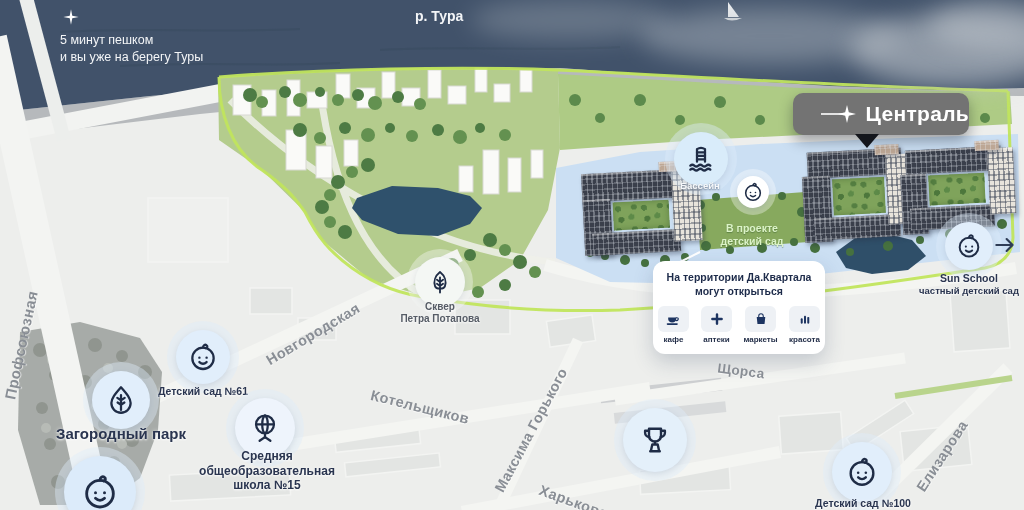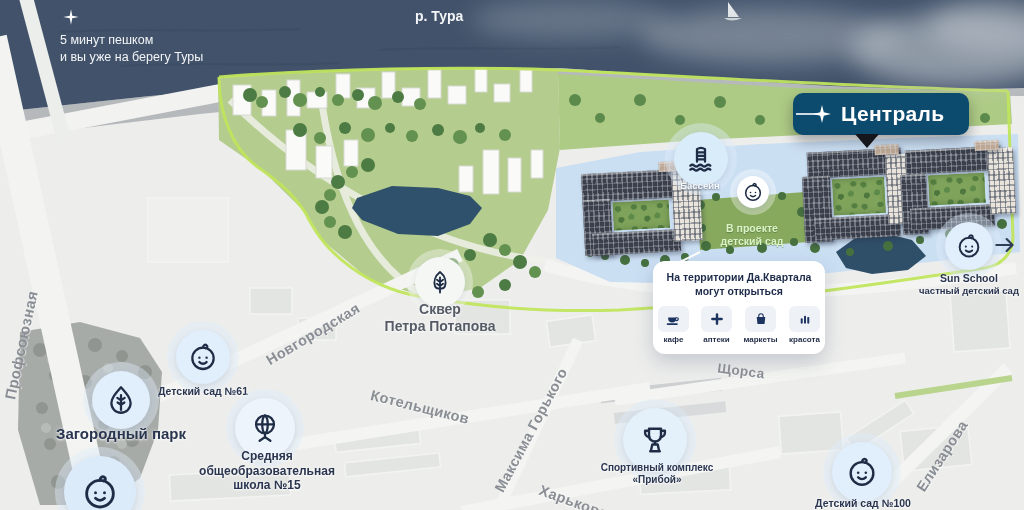--- a/index.html
+++ b/index.html
@@ -40,22 +40,22 @@
   
   .card{position:absolute;left:653px;top:261px;width:160px;background:#fff;border-radius:12px;
         box-shadow:0 8px 20px rgba(50,70,100,.22);padding:10px 6px 10px;text-align:center;}
   .card h4{margin:0 0 8px;font-size:10.5px;line-height:1.3;color:#1d2b4a;font-weight:700;}
   .tiles{display:flex;justify-content:center;gap:12px;}
   .tile{width:33px;display:flex;flex-direction:column;align-items:center;gap:3px;}
   .tilebox{width:31px;height:26px;border-radius:6px;background:#eef1f5;display:flex;
            align-items:center;justify-content:center;color:#1d3461;}
   .tile span{font-size:8px;color:#25304a;font-weight:600;}
   
-  .badge{position:absolute;left:793px;top:93px;width:176px;height:42px;background:#0c4a6e;
-         border-radius:10px;display:flex;align-items:center;justify-content:flex-start;gap:8px;
+  .badge{position:absolute;left:793px;top:93px;width:176px;height:42px;background:#737373;
+         border-radius:10px;display:flex;align-items:center;justify-content:flex-end;gap:8px;
          color:#fff;box-shadow:0 6px 14px rgba(10,15,25,.35);}
   .badge .lbl{font-size:21px;font-weight:700;letter-spacing:.3px;}
   .badge::after{content:"";position:absolute;left:62px;bottom:-13px;width:0;height:0;
                 border-left:12px solid transparent;border-right:12px solid transparent;
                 border-top:14px solid #14161c;}
 </style>
 </head>
 <body>
 
 <div class="stage">
@@ -350,21 +350,21 @@
     <div>В проекте</div>
     <div>детский сад</div>
   </div>
 
   <div class="pin" style="left:415px;top:257px;width:50px;height:50px;background:#f4f7f4;box-shadow:0 0 0 8px rgba(244,247,244,.4),0 2px 6px rgba(60,80,110,.2);">
     <svg width="28" height="28" viewBox="0 0 24 24" fill="none" stroke="currentColor" stroke-width="1.6" stroke-linecap="round" stroke-linejoin="round">
       <path d="M12 3.5c4 3.2 5.8 8 4.2 12.2-1 2.6-7.4 2.6-8.4 0C6.2 11.5 8 6.7 12 3.5z"></path>
       <path d="M12 8v13M12 12l-2.6-2M12 12l2.6-2M12 15.5l-2.6-2M12 15.5l2.6-2"></path>
     </svg>
   </div>
-  <div class="plabel" style="left:440px;top:301px;font-size:14px;font-weight:600;color:#565c66;">
+  <div class="plabel" style="left:440px;top:301px;font-size:10px;font-weight:600;color:#565c66;">
     <div>Сквер</div>
     <div>Петра Потапова</div>
   </div>
 
   <div class="pin" style="left:176px;top:330px;width:54px;height:54px;background:#e1eefb;">
     <svg width="32" height="32" viewBox="0 0 24 24" fill="none" stroke="currentColor" stroke-width="1.7" stroke-linecap="round">
       <circle cx="12" cy="13" r="8"></circle>
       <path d="M12 5c0-1.8 1.5-2.6 2.6-1.9 1 .6.8 2-.3 2.3"></path>
       <circle cx="9.3" cy="12.5" r=".9" fill="currentColor" stroke="none"></circle>
       <circle cx="14.7" cy="12.5" r=".9" fill="currentColor" stroke="none"></circle>
@@ -397,24 +397,20 @@
     <div>общеобразовательная</div>
     <div>школа №15</div>
   </div>
 
   <div class="pin" style="left:623px;top:408px;width:64px;height:64px;background:#e4f0fa;">
     <svg width="36" height="36" viewBox="0 0 24 24" fill="none" stroke="currentColor" stroke-width="1.6" stroke-linecap="round" stroke-linejoin="round">
       <path d="M8 4.5h8v4.6a4 4 0 0 1-8 0z"></path>
       <path d="M8 5.8H5.4v1.4A2.8 2.8 0 0 0 8.2 10M16 5.8h2.6v1.4A2.8 2.8 0 0 1 15.8 10"></path>
       <path d="M12 13v2M10.2 15h3.6l1 4.5H9.2zM8.8 19.5h6.4"></path>
     </svg>
-  </div>
-  <div class="plabel" style="left:657px;top:462px;font-size:10px;">
-    <div>Спортивный комплекс</div>
-    <div>«Прибой»</div>
   </div>
 
   <div class="pin" style="left:945px;top:222px;width:48px;height:48px;background:#e1eefb;">
     <svg width="28" height="28" viewBox="0 0 24 24" fill="none" stroke="currentColor" stroke-width="1.7" stroke-linecap="round">
       <circle cx="12" cy="13" r="8"></circle>
       <path d="M12 5c0-1.8 1.5-2.6 2.6-1.9 1 .6.8 2-.3 2.3"></path>
       <circle cx="9.3" cy="12.5" r=".9" fill="currentColor" stroke="none"></circle>
       <circle cx="14.7" cy="12.5" r=".9" fill="currentColor" stroke="none"></circle>
       <path d="M9.3 15.8c1.6 1.5 3.8 1.5 5.4 0"></path>
     </svg>

